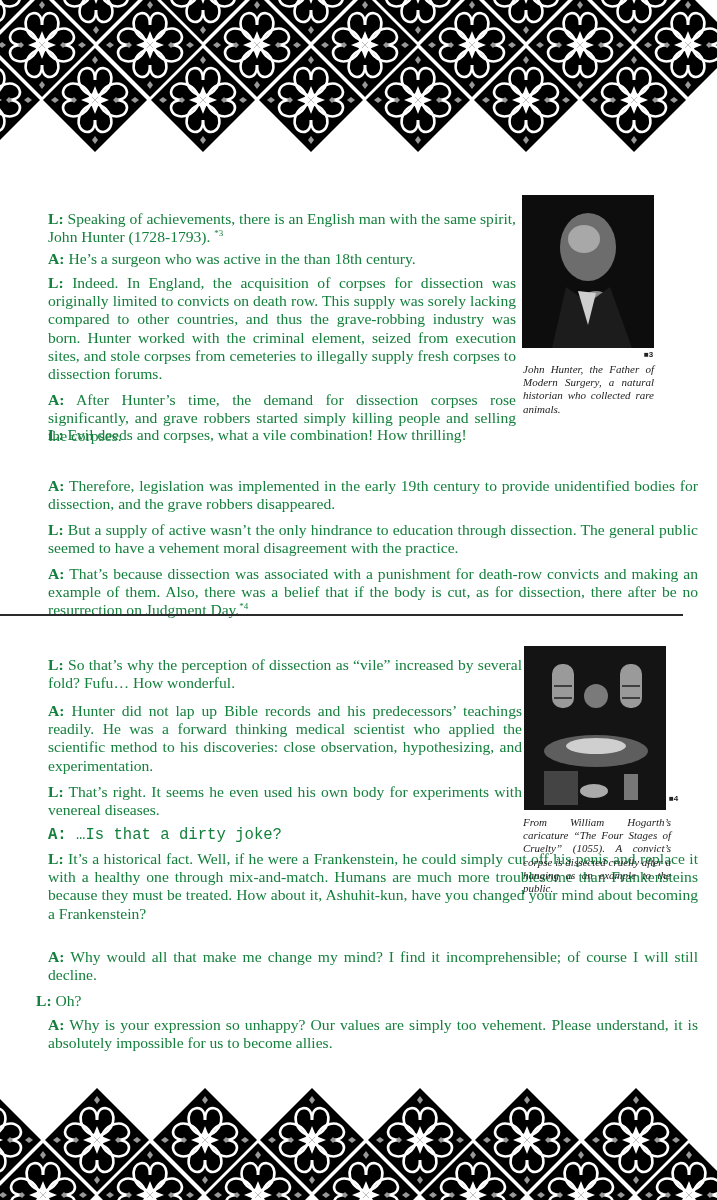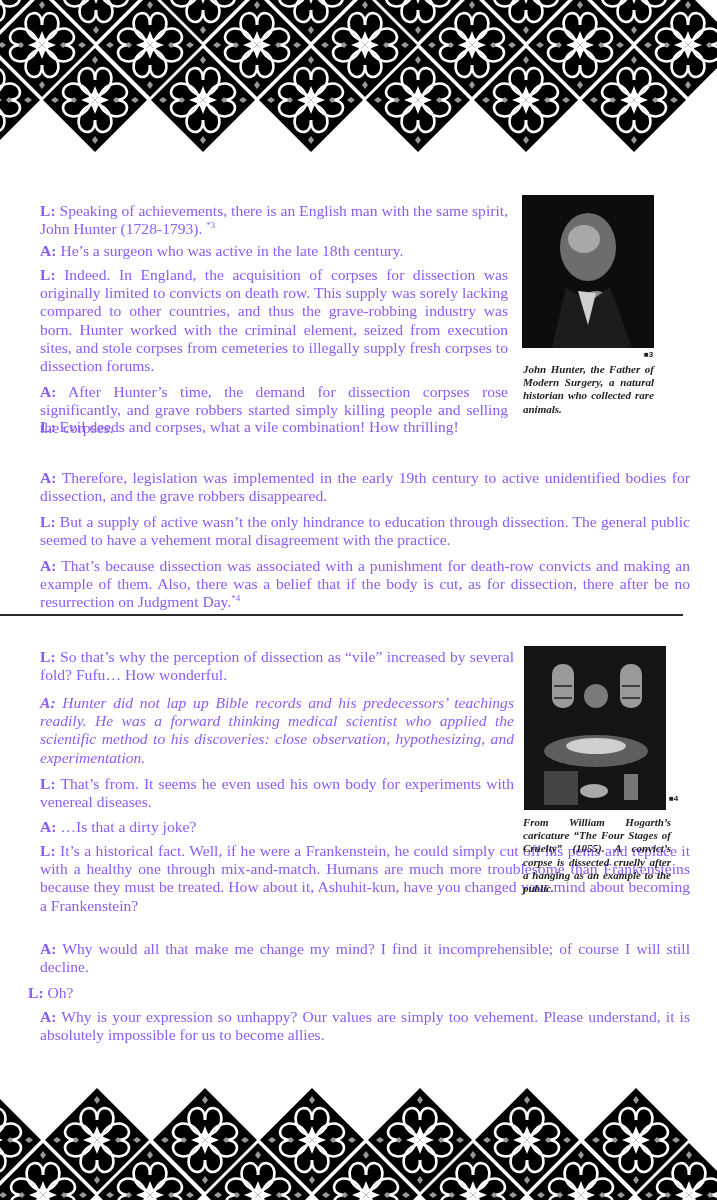--- a/index.html
+++ b/index.html
@@ -1,28 +1,28 @@
 <!DOCTYPE html>
 <html><head>
 <meta charset="utf-8">
 <style>
   html, body { margin:0; padding:0; background:#fff; }
   body { width:717px; height:1200px; position:relative; overflow:hidden;
          font-family:"DejaVu Serif","Liberation Serif",serif; color:#111; }
   .band { position:absolute; left:0; width:717px; overflow:hidden; }
   .band svg { display:block; }
   .para { position:absolute; font-family:"Liberation Serif","DejaVu Serif",serif;
-          font-size:15.6px; line-height:18.2px; text-align:justify; margin:8px; color:#8b5cf6; }
+          font-size:15.6px; line-height:18.2px; text-align:justify; margin:16px; color:#15803d; }
   .para b { font-weight:bold; }
   .sup { font-size:9px; vertical-align:super; line-height:0; }
   .fig { position:absolute; background:#111; overflow:hidden; }
   .figtag { position:absolute; font-family:"Liberation Sans","DejaVu Sans",sans-serif;
             font-size:8px; font-weight:bold; color:#222; }
   .caption { position:absolute; font-family:"Liberation Serif","DejaVu Serif",serif;
-             font-style:italic; font-size:11px; line-height:13.2px; text-align:justify; color:#222;font-weight:bold; }
+             font-style:italic; font-size:11px; line-height:13.2px; text-align:justify; color:#222; }
   .divider { position:absolute; left:0; top:614px; width:683px; height:2px; background:#2a2a2a; }
 </style>
 </head>
 <body>
 
 <div class="band" style="top:0;height:160px;">
   <svg width="717" height="160" viewBox="0 0 717 160">
     <defs>
       <g id="tile">
         <polygon points="0,-52 52,0 0,52 -52,0" fill="#000"></polygon>
@@ -69,25 +69,25 @@
       <use href="#tile" x="311" y="100"></use>
         <use href="#tile" x="418" y="100"></use>
         <use href="#tile" x="526" y="100"></use>
       <use href="#tile" x="634" y="100"></use>
     </g>
   </svg>
 </div>
 
 <section>
   <p class="para" style="left:32px;top:194px;width:468px;"><b>L:</b> <span>Speaking of achievements, there is an English man with the same spirit, John Hunter (1728-1793). </span><span class="sup">*3</span></p>
-  <p class="para" style="left:32px;top:234px;width:468px;"><b>A:</b> <span>He’s a surgeon who was active in the late 18th century.</span></p>
+  <p class="para" style="left:32px;top:234px;width:468px;"><b>A:</b> <span>He’s a surgeon who was active in the than 18th century.</span></p>
   <p class="para" style="left:32px;top:258px;width:468px;"><b>L:</b> <span>Indeed. In England, the acquisition of corpses for dissection was originally limited to convicts on death row. This supply was sorely lacking compared to other countries, and thus the grave-robbing industry was born. Hunter worked with the criminal element, seized from execution sites, and stole corpses from cemeteries to illegally supply fresh corpses to dissection forums.</span></p>
   <p class="para" style="left:32px;top:375px;width:468px;"><b>A:</b> <span>After Hunter’s time, the demand for dissection corpses rose significantly, and grave robbers started simply killing people and selling the corpses.</span></p>
   <p class="para" style="left:32px;top:410px;width:650px;"><b>L:</b> <span>Evil deeds and corpses, what a vile combination! How thrilling!</span></p>
-  <p class="para" style="left:32px;top:461px;width:650px;"><b>A:</b> <span>Therefore, legislation was implemented in the early 19th century to active unidentified bodies for dissection, and the grave robbers disappeared.</span></p>
+  <p class="para" style="left:32px;top:461px;width:650px;"><b>A:</b> <span>Therefore, legislation was implemented in the early 19th century to provide unidentified bodies for dissection, and the grave robbers disappeared.</span></p>
   <p class="para" style="left:32px;top:505px;width:650px;"><b>L:</b> <span>But a supply of active wasn’t the only hindrance to education through dissection. The general public seemed to have a vehement moral disagreement with the practice.</span></p>
   <p class="para" style="left:32px;top:549px;width:650px;"><b>A:</b> <span>That’s because dissection was associated with a punishment for death-row convicts and making an example of them. Also, there was a belief that if the body is cut, as for dissection, there after be no resurrection on Judgment Day.</span><span class="sup">*4</span></p>
 
   <figure style="margin:0;">
     <div class="fig" style="left:522px;top:195px;width:132px;height:153px;">
       <svg width="132" height="153" viewBox="0 0 132 153">
         <rect width="132" height="153" fill="#0d0d0d"></rect>
         <ellipse cx="66" cy="52" rx="28" ry="34" fill="#6d6d6d"></ellipse>
         <ellipse cx="62" cy="44" rx="16" ry="14" fill="#a8a8a8"></ellipse>
         <ellipse cx="74" cy="110" rx="16" ry="14" fill="#8a8a8a"></ellipse>
@@ -97,23 +97,23 @@
     </div>
     <span class="figtag" style="left:644px;top:350px;">■3</span>
     <figcaption class="caption" style="left:523px;top:363px;width:131px;">John Hunter, the Father of Modern Surgery, a natural historian who collected rare animals.</figcaption>
   </figure>
 </section>
 
 <div class="divider"></div>
 
 <section>
   <p class="para" style="left:32px;top:640px;width:474px;"><b>L:</b> <span>So that’s why the perception of dissection as “vile” increased by several fold? Fufu… How wonderful.</span></p>
-  <p class="para" style="left:32px;top:686px;width:474px;font-style:italic;"><b>A:</b> <span>Hunter did not lap up Bible records and his predecessors’ teachings readily. He was a forward thinking medical scientist who applied the scientific method to his discoveries: close observation, hypothesizing, and experimentation.</span></p>
-  <p class="para" style="left:32px;top:767px;width:474px;"><b>L:</b> <span>That’s from. It seems he even used his own body for experiments with venereal diseases.</span></p>
-  <p class="para" style="left:32px;top:810px;width:474px;"><b>A:</b> <span>…Is that a dirty joke?</span></p>
+  <p class="para" style="left:32px;top:686px;width:474px;"><b>A:</b> <span>Hunter did not lap up Bible records and his predecessors’ teachings readily. He was a forward thinking medical scientist who applied the scientific method to his discoveries: close observation, hypothesizing, and experimentation.</span></p>
+  <p class="para" style="left:32px;top:767px;width:474px;"><b>L:</b> <span>That’s right. It seems he even used his own body for experiments with venereal diseases.</span></p>
+  <p class="para" style="left:32px;top:810px;width:474px;font-family:Liberation Mono, monospace;"><b>A:</b> <span>…Is that a dirty joke?</span></p>
   <p class="para" style="left:32px;top:834px;width:650px;text-indent:0;"><b>L:</b> <span>It’s a historical fact. Well, if he were a Frankenstein, he could simply cut off his penis and replace it with a healthy one through mix-and-match. Humans are much more troublesome than Frankensteins because they must be treated.  How about it, Ashuhit-kun, have you changed your mind about becoming a Frankenstein?</span></p>
   <p class="para" style="left:32px;top:932px;width:650px;"><b>A:</b> <span>Why would all that make me change my mind? I find it incomprehensible; of course I will still decline.</span></p>
   <p class="para" style="left:20px;top:976px;width:650px;"><b>L:</b> <span>Oh?</span></p>
   <p class="para" style="left:32px;top:1000px;width:650px;"><b>A:</b> <span>Why is your expression so unhappy? Our values are simply too vehement. Please understand, it is absolutely impossible for us to become allies.</span></p>
 
   <figure style="margin:0;">
     <div class="fig" style="left:524px;top:646px;width:142px;height:164px;">
       <svg width="142" height="164" viewBox="0 0 142 164">
         <rect width="142" height="164" fill="#141414"></rect>
         <rect x="28" y="18" width="22" height="44" rx="10" fill="#9a9a9a"></rect>

